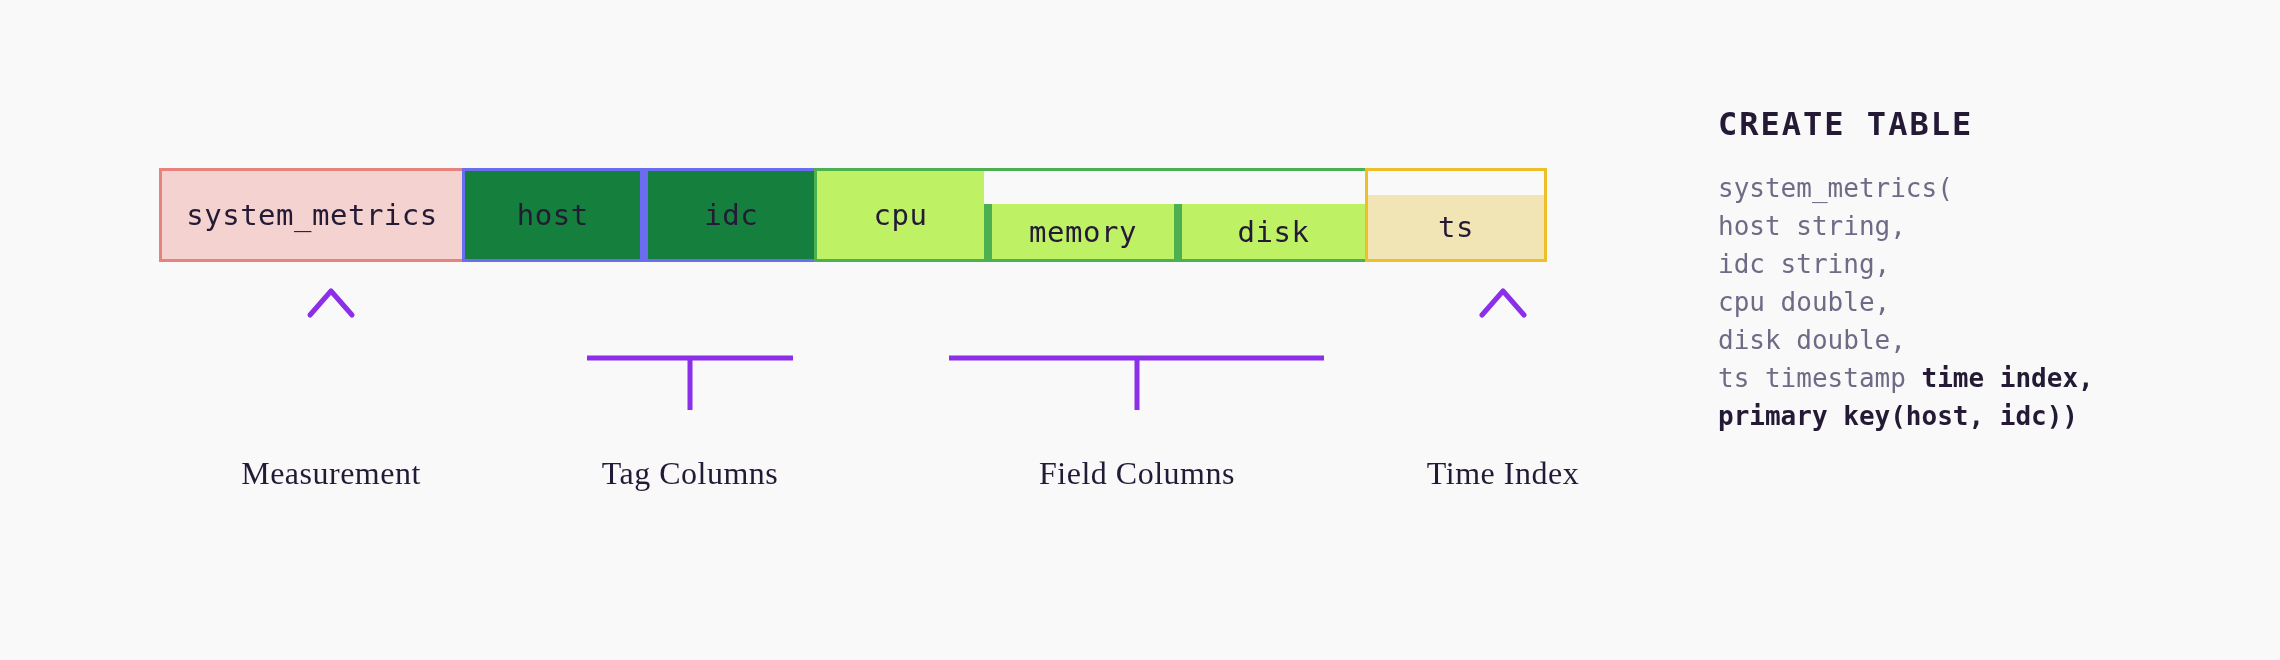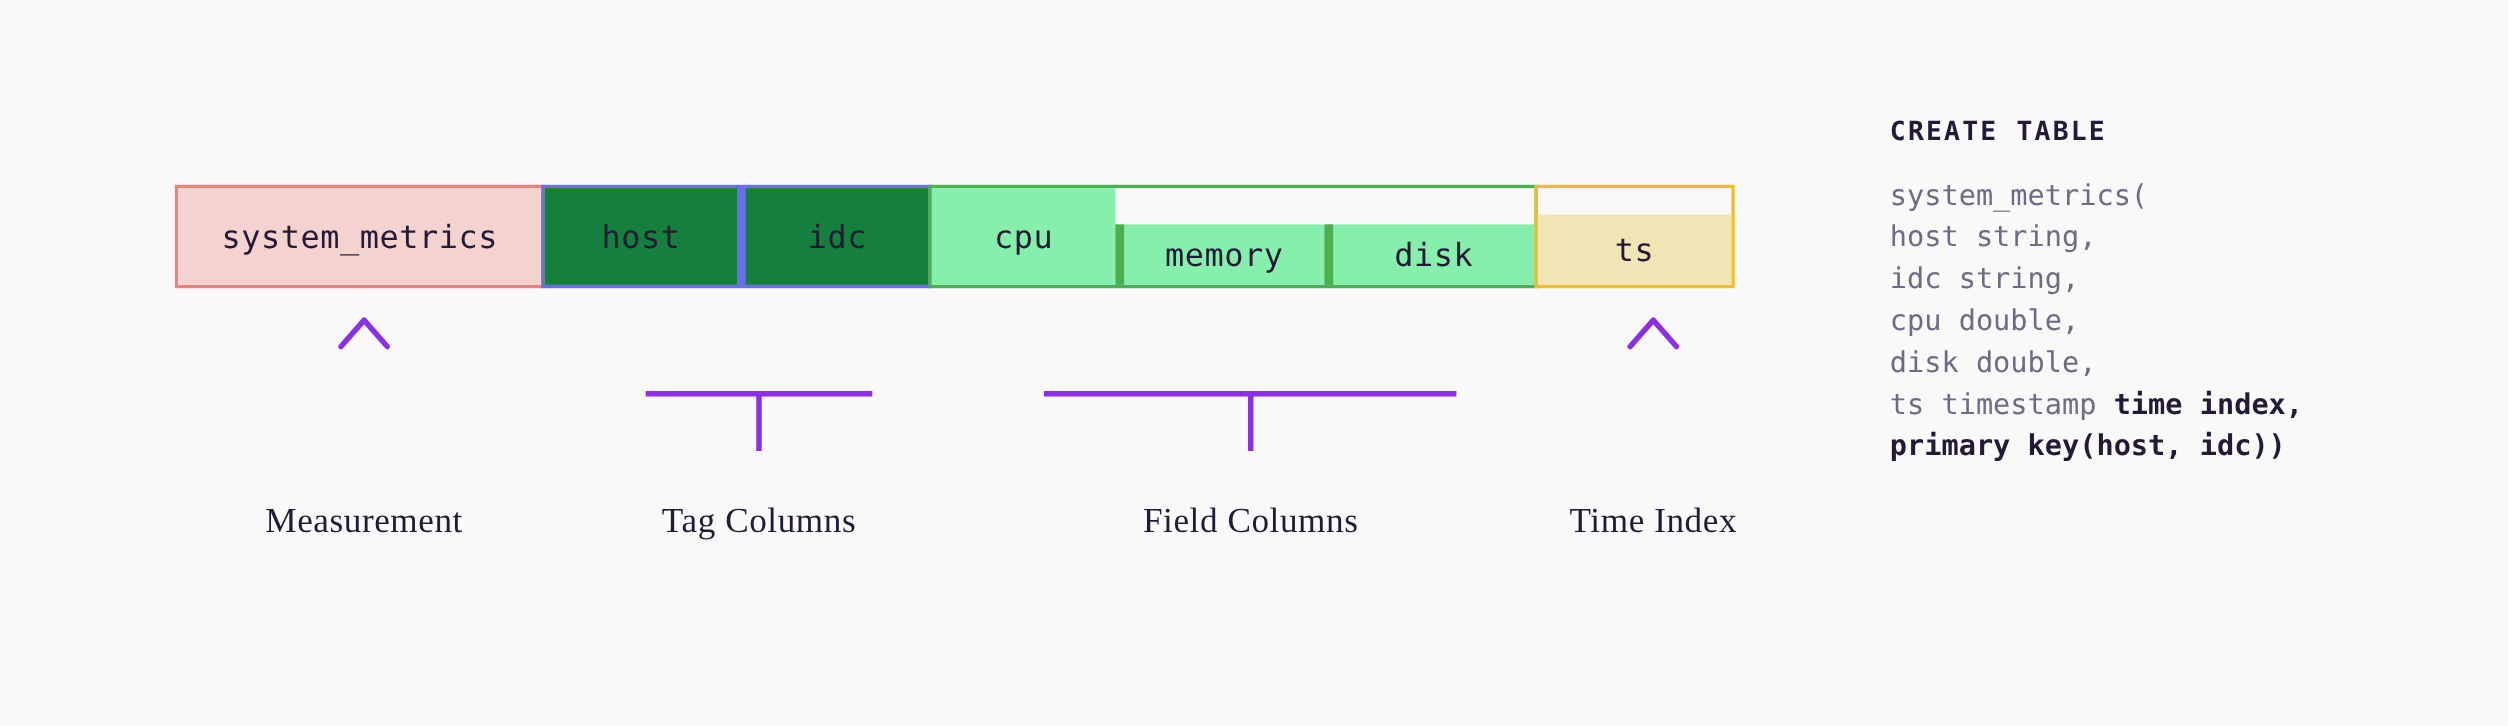--- a/index.html
+++ b/index.html
@@ -54,21 +54,21 @@
 
   
   .g-measurement { border-color: #E8827C; }
   .g-measurement .col-cell { background: #F4D2CF; }
 
   .g-tag { border-color: #6C6CF0; }
   .g-tag .col-cell { background: #15803d; }
   .g-tag .col-cell + .col-cell { border-left-color: #6C6CF0; }
 
   .g-field { border-color: #4CAF50; }
-  .g-field .col-cell { background: #86efac; }
+  .g-field .col-cell { background: #bef264; }
   .g-field .col-cell + .col-cell { border-left-color: #4CAF50; margin-top: 33px; }
 
   .g-time { border-color: #EFBF2A; }
   .g-time .col-cell { background: #F2E5B5; margin-top: 24px; }
 
   
   #connectors {
     position: absolute;
     left: 0;
     top: 0;
@@ -92,21 +92,21 @@
   
   #code-panel {
     position: absolute;
     left: 1718px;
     top: 105px;
     width: 520px;
   }
   #code-title {
     font-family: "DejaVu Sans Mono", monospace;
     font-weight: bold;
-    font-size: 24px;
+    font-size: 32px;
     letter-spacing: 2px;
     color: #241A36;
     margin-bottom: 26px;
     white-space: nowrap;
   }
   #code-body {
     font-family: "DejaVu Sans Mono", monospace;
     font-size: 26px;
     line-height: 38px;
     color: #6E6B86;
@@ -118,21 +118,21 @@
     color: #241A36;
   }
 </style>
 </head>
 <body>
 
 <div id="stage">
 
   <div id="schema-row">
 
-    <div class="col-group g-measurement" style="width:336px">
+    <div class="col-group g-measurement" style="width:306px">
       <div class="col-cell" style="width:351px">system_metrics</div>
     </div>
 
     <div class="col-group g-tag" style="width:355px">
       <div class="col-cell" style="width:177px">host</div>
       <div class="col-cell" style="width:175px">idc</div>
     </div>
 
     <div class="col-group g-field" style="width:554px">
       <div class="col-cell" style="width:167px">cpu</div>

